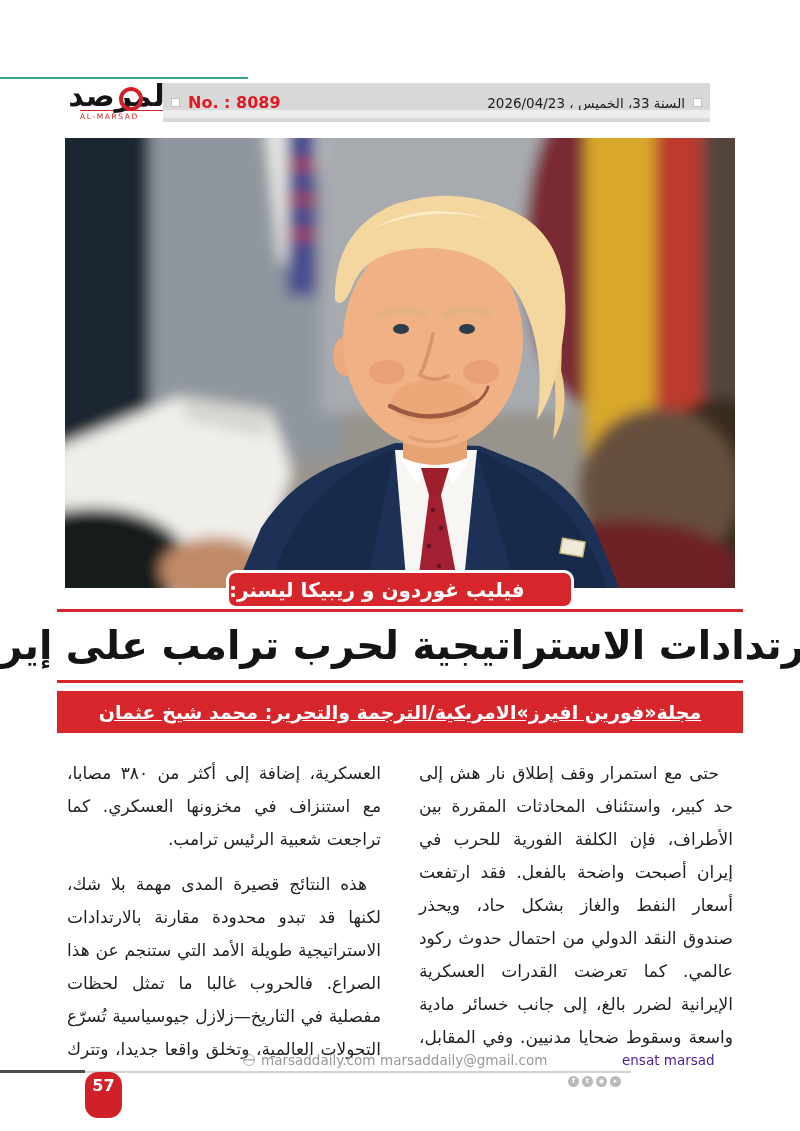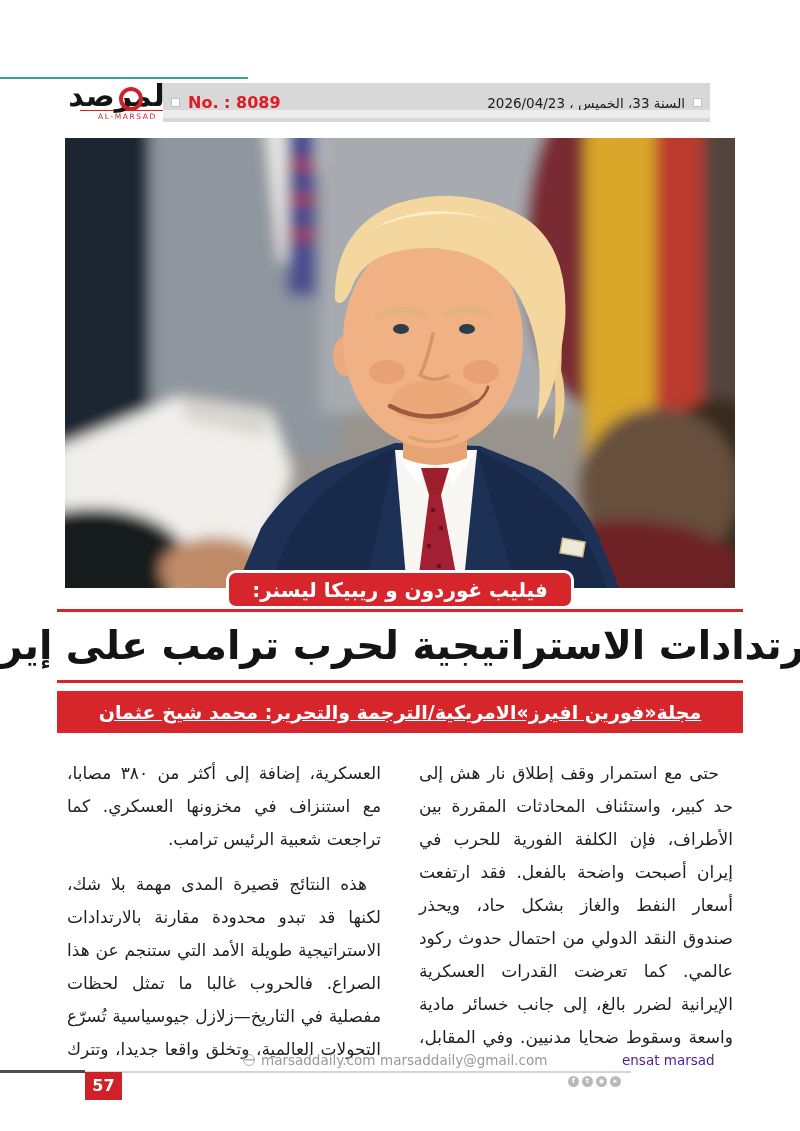--- a/index.html
+++ b/index.html
@@ -3,56 +3,56 @@
 <meta charset="utf-8">
 <style>
   html,body{margin:0;padding:0;background:#ffffff;}
   .page{position:relative;width:800px;height:1131px;background:#ffffff;overflow:hidden;
         font-family:"DejaVu Sans",sans-serif;}
   
   .teal-line{position:absolute;left:0;top:77px;width:248px;height:2px;background:#3aa393;}
   .logo{position:absolute;left:80px;top:79px;width:95px;}
   .logo-ar{font-size:30px;font-weight:bold;color:#141414;line-height:34px;direction:rtl;text-align:center;}
   .logo-ring{position:absolute;left:39px;top:8px;width:16px;height:16px;border:4px solid #cf2127;border-radius:50%;}
-  .logo-en{color:#cf2127;font-size:7.5px;letter-spacing:1.6px;text-align:center;margin-top:-3px;border-top:1px solid #cf2127;padding-top:1px;}
+  .logo-en{color:#cf2127;font-size:7.5px;letter-spacing:1.6px;text-align:left;margin-top:-3px;border-top:1px solid #cf2127;padding-top:1px;}
   .header-bar{position:absolute;left:163px;top:83px;width:547px;height:39px;background:#d8d8d8;
               display:flex;align-items:center;padding:0 8px;box-sizing:border-box;gap:8px;}
   .bar-under{position:absolute;left:163px;top:110px;width:547px;height:8px;background:#ececec;}
   .sq{width:7px;height:7px;background:#ffffff;border:1px solid #c2c2c2;flex:0 0 auto;}
   .issue{color:#e01b23;font-weight:bold;font-size:16px;direction:ltr;flex:0 0 auto;}
   .bar-spacer{flex:1 1 auto;}
   .date{color:#1c1c1c;font-weight:normal;font-size:13.5px;direction:rtl;flex:0 0 auto;}
   
   .photo{position:absolute;left:65px;top:138px;width:670px;height:450px;margin:0;overflow:hidden;}
   .photo svg{display:block;width:100%;height:100%;}
   
   .kicker{position:absolute;left:50%;transform:translateX(-50%);top:570px;width:348px;height:39px;
           background:#d6252b;border:3px solid #ffffff;border-radius:10px;box-sizing:border-box;
-          display:flex;align-items:center;justify-content:center;z-index:5;}
+          display:flex;align-items:center;z-index:5;}
   .kicker span{color:#ffffff;font-weight:bold;font-size:20px;direction:rtl;}
   .redline{position:absolute;left:57px;right:57px;height:3px;background:#d6252b;}
   .redline.l1{top:609px;}
   .redline.l2{top:680px;}
   .headline{position:absolute;left:55px;right:55px;top:612px;height:66px;margin:0;
             display:flex;align-items:center;justify-content:center;direction:rtl;
             font-size:39px;font-weight:bold;color:#141414;white-space:nowrap;}
   .byline{position:absolute;left:57px;right:57px;top:691px;height:42px;background:#d6252b;
           display:flex;align-items:center;justify-content:center;direction:rtl;
           color:#ffffff;font-weight:bold;font-size:19px;text-decoration:underline;}
   
   .body{position:absolute;left:55px;right:55px;top:745px;height:318px;display:flex;gap:14px;direction:rtl;}
   .col{flex:1 1 0;overflow:hidden;}
   .col p{margin:12px;font-size:17px;line-height:33px;text-align:justify;color:#1f1f1f;direction:rtl;text-indent:14px;}
   .col p.no-indent{text-indent:0;}
   
   .footer-line-dark{position:absolute;left:0;top:1070px;width:85px;height:3px;background:#4d4d4d;}
   .footer-line{position:absolute;left:85px;top:1071px;width:546px;height:2px;background:#d4d4d4;}
-  .page-box{position:absolute;left:85px;top:1072px;width:37px;height:28px;background:#cf2127;
+  .page-box{position:absolute;left:85px;top:1072px;width:37px;height:46px;background:#cf2127;
             color:#ffffff;font-weight:bold;font-size:16px;display:flex;justify-content:center;
-            align-items:flex-start;padding-top:4px;box-sizing:border-box;}
+            align-items:flex-start;padding-top:4px;box-sizing:border-box;border-radius:13px;}
   .f-item{position:absolute;top:1052px;color:#999999;font-size:13.5px;display:flex;align-items:center;gap:6px;}
   .site{left:243px;}
   .email{left:380px;}
   .brand{left:622px;color:#4c1d95;}
   .globe{width:10px;height:10px;border:1.5px solid #b0b0b0;border-radius:50%;
          background:linear-gradient(#b0b0b0,#b0b0b0) center/100% 1.5px no-repeat;flex:0 0 auto;}
   .social{position:absolute;left:568px;top:1076px;display:flex;gap:3px;}
   .s-ic{width:11px;height:11px;border-radius:50%;background:#b9b9b9;color:#ffffff;font-size:7px;
         line-height:11px;text-align:center;font-weight:bold;}
 </style>

